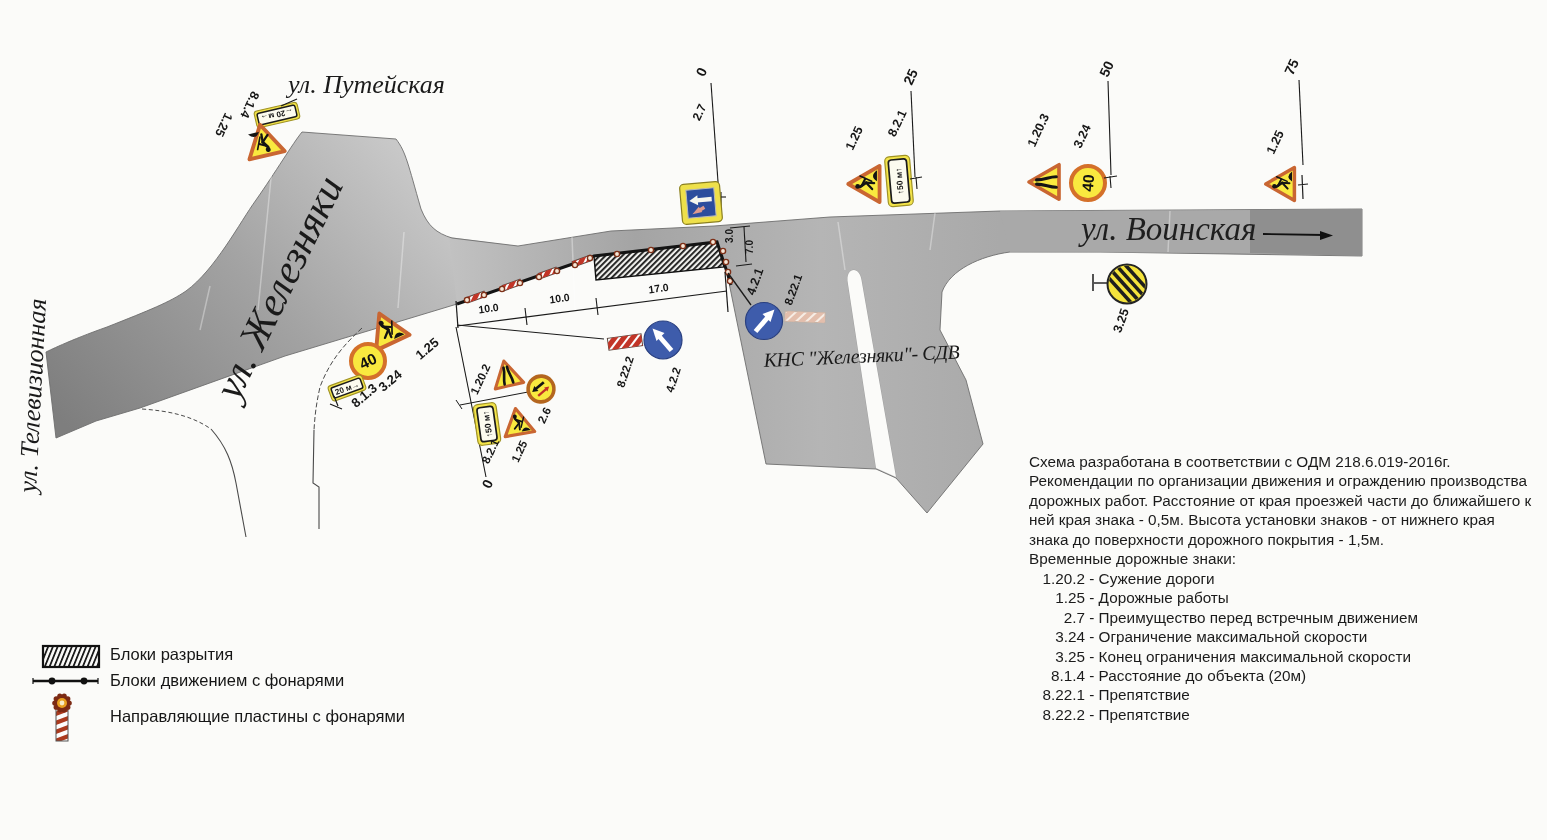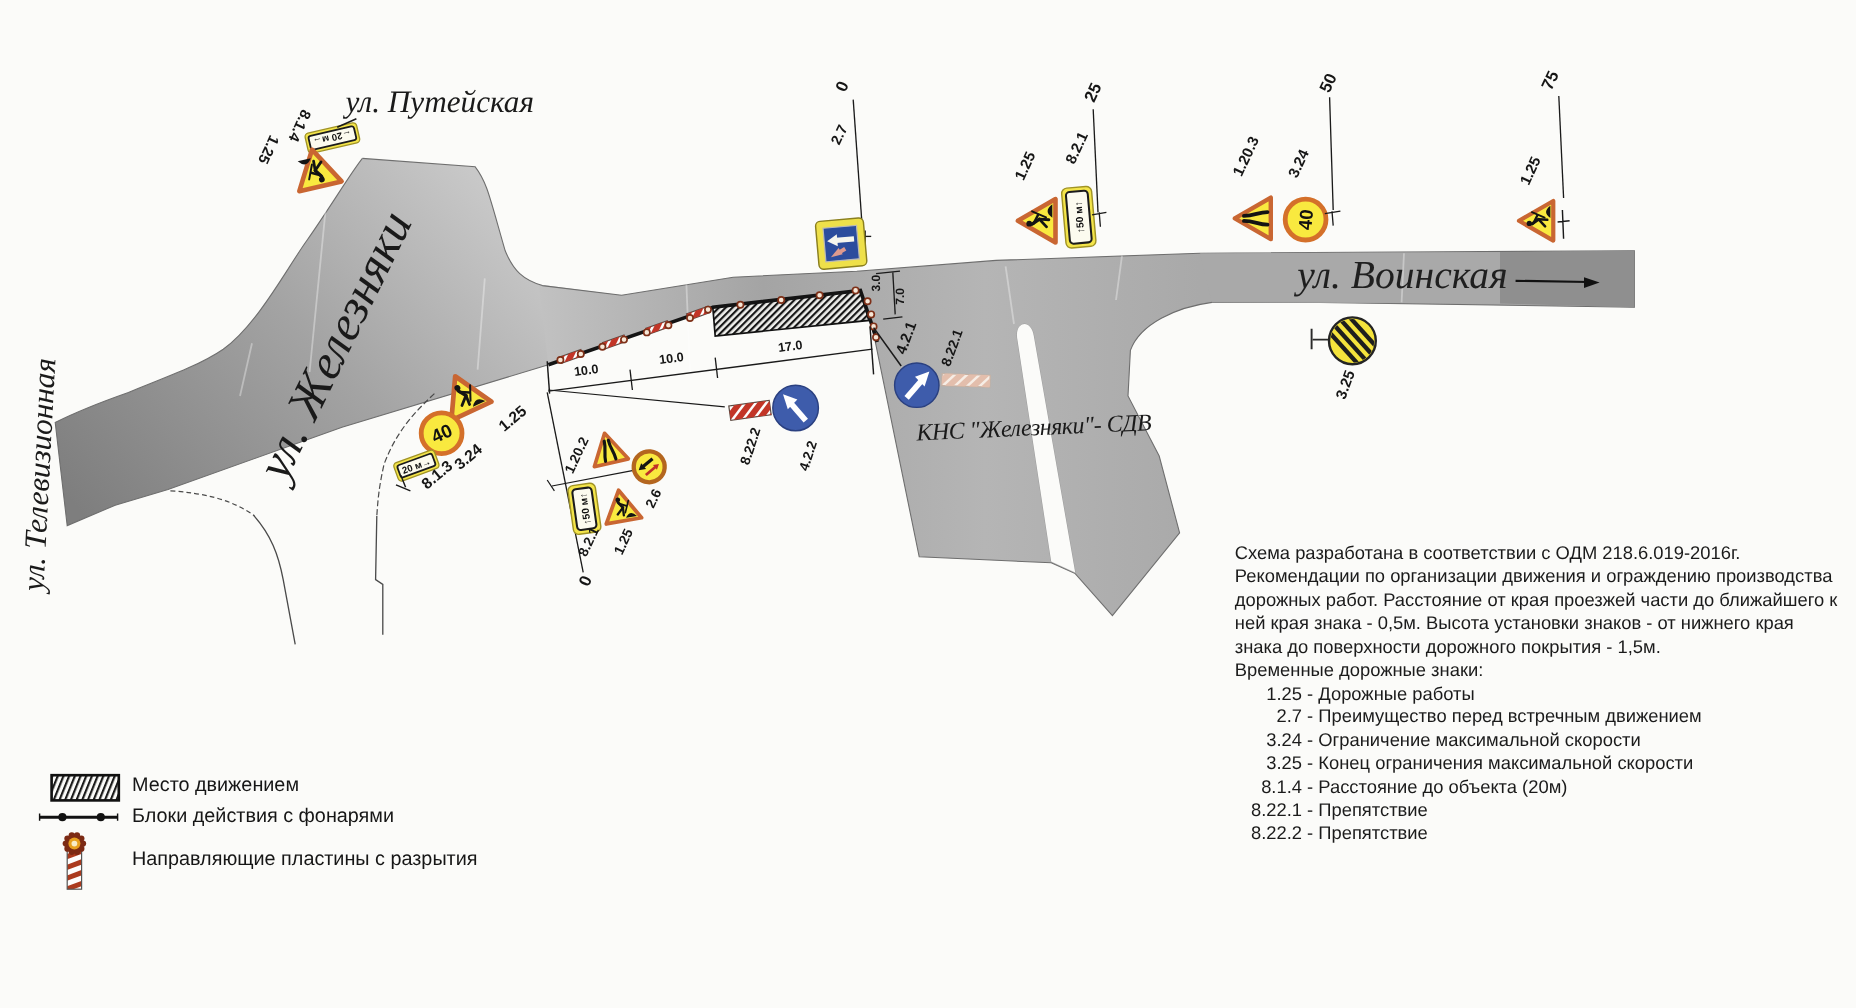--- a/index.html
+++ b/index.html
@@ -398,31 +398,32 @@
       <circle cx="54.8" cy="703.0" r="2.6" fill="#7c2a14"></circle>
       <circle cx="56.2" cy="698.8" r="2.6" fill="#7c2a14"></circle>
       <circle cx="59.8" cy="696.2" r="2.6" fill="#7c2a14"></circle>
       <circle cx="64.2" cy="696.2" r="2.6" fill="#7c2a14"></circle>
       <circle cx="67.8" cy="698.8" r="2.6" fill="#7c2a14"></circle>
       <circle cx="62" cy="703" r="5" fill="#e8a020"></circle>
       <circle cx="62" cy="703" r="2.4" fill="#f8ecc8"></circle>
     </g>
   </svg>
 
-<div style="position:absolute;left:110px;top:645px;font-size:16.5px;color:#161616;">Место движением</div>
-<div style="position:absolute;left:110px;top:671px;font-size:16.5px;color:#161616;">Блоки действия с фонарями</div>
-<div style="position:absolute;left:110px;top:707px;font-size:16.5px;color:#161616;">Направляющие пластины с разрытия</div>
+<div style="position:absolute;left:110px;top:645px;font-size:16.5px;color:#161616;">Блоки разрытия</div>
+<div style="position:absolute;left:110px;top:671px;font-size:16.5px;color:#161616;">Блоки движением с фонарями</div>
+<div style="position:absolute;left:110px;top:707px;font-size:16.5px;color:#161616;">Направляющие пластины с фонарями</div>
 
 <div style="position:absolute;left:1029px;top:452px;width:512px;font-size:15.3px;line-height:19.45px;color:#1b1b1b;">
 Схема разработана в соответствии с ОДМ 218.6.019-2016г.<br>
 Рекомендации по организации движения и ограждению производства<br>
 дорожных работ. Расстояние от края проезжей части до ближайшего к<br>
 ней края знака - 0,5м. Высота установки знаков - от нижнего края<br>
 знака до поверхности дорожного покрытия - 1,5м.<br>
 Временные дорожные знаки:
+<div><span class="n">1.20.2</span> - Сужение дороги</div>
 <div><span class="n">1.25</span> - Дорожные работы</div>
 <div><span class="n">2.7</span> - Преимущество перед встречным движением</div>
 <div><span class="n">3.24</span> - Ограничение максимальной скорости</div>
 <div><span class="n">3.25</span> - Конец ограничения максимальной скорости</div>
 <div><span class="n">8.1.4</span> - Расстояние до объекта (20м)</div>
 <div><span class="n">8.22.1</span> - Препятствие</div>
 <div><span class="n">8.22.2</span> - Препятствие</div>
 
 </div>
 

